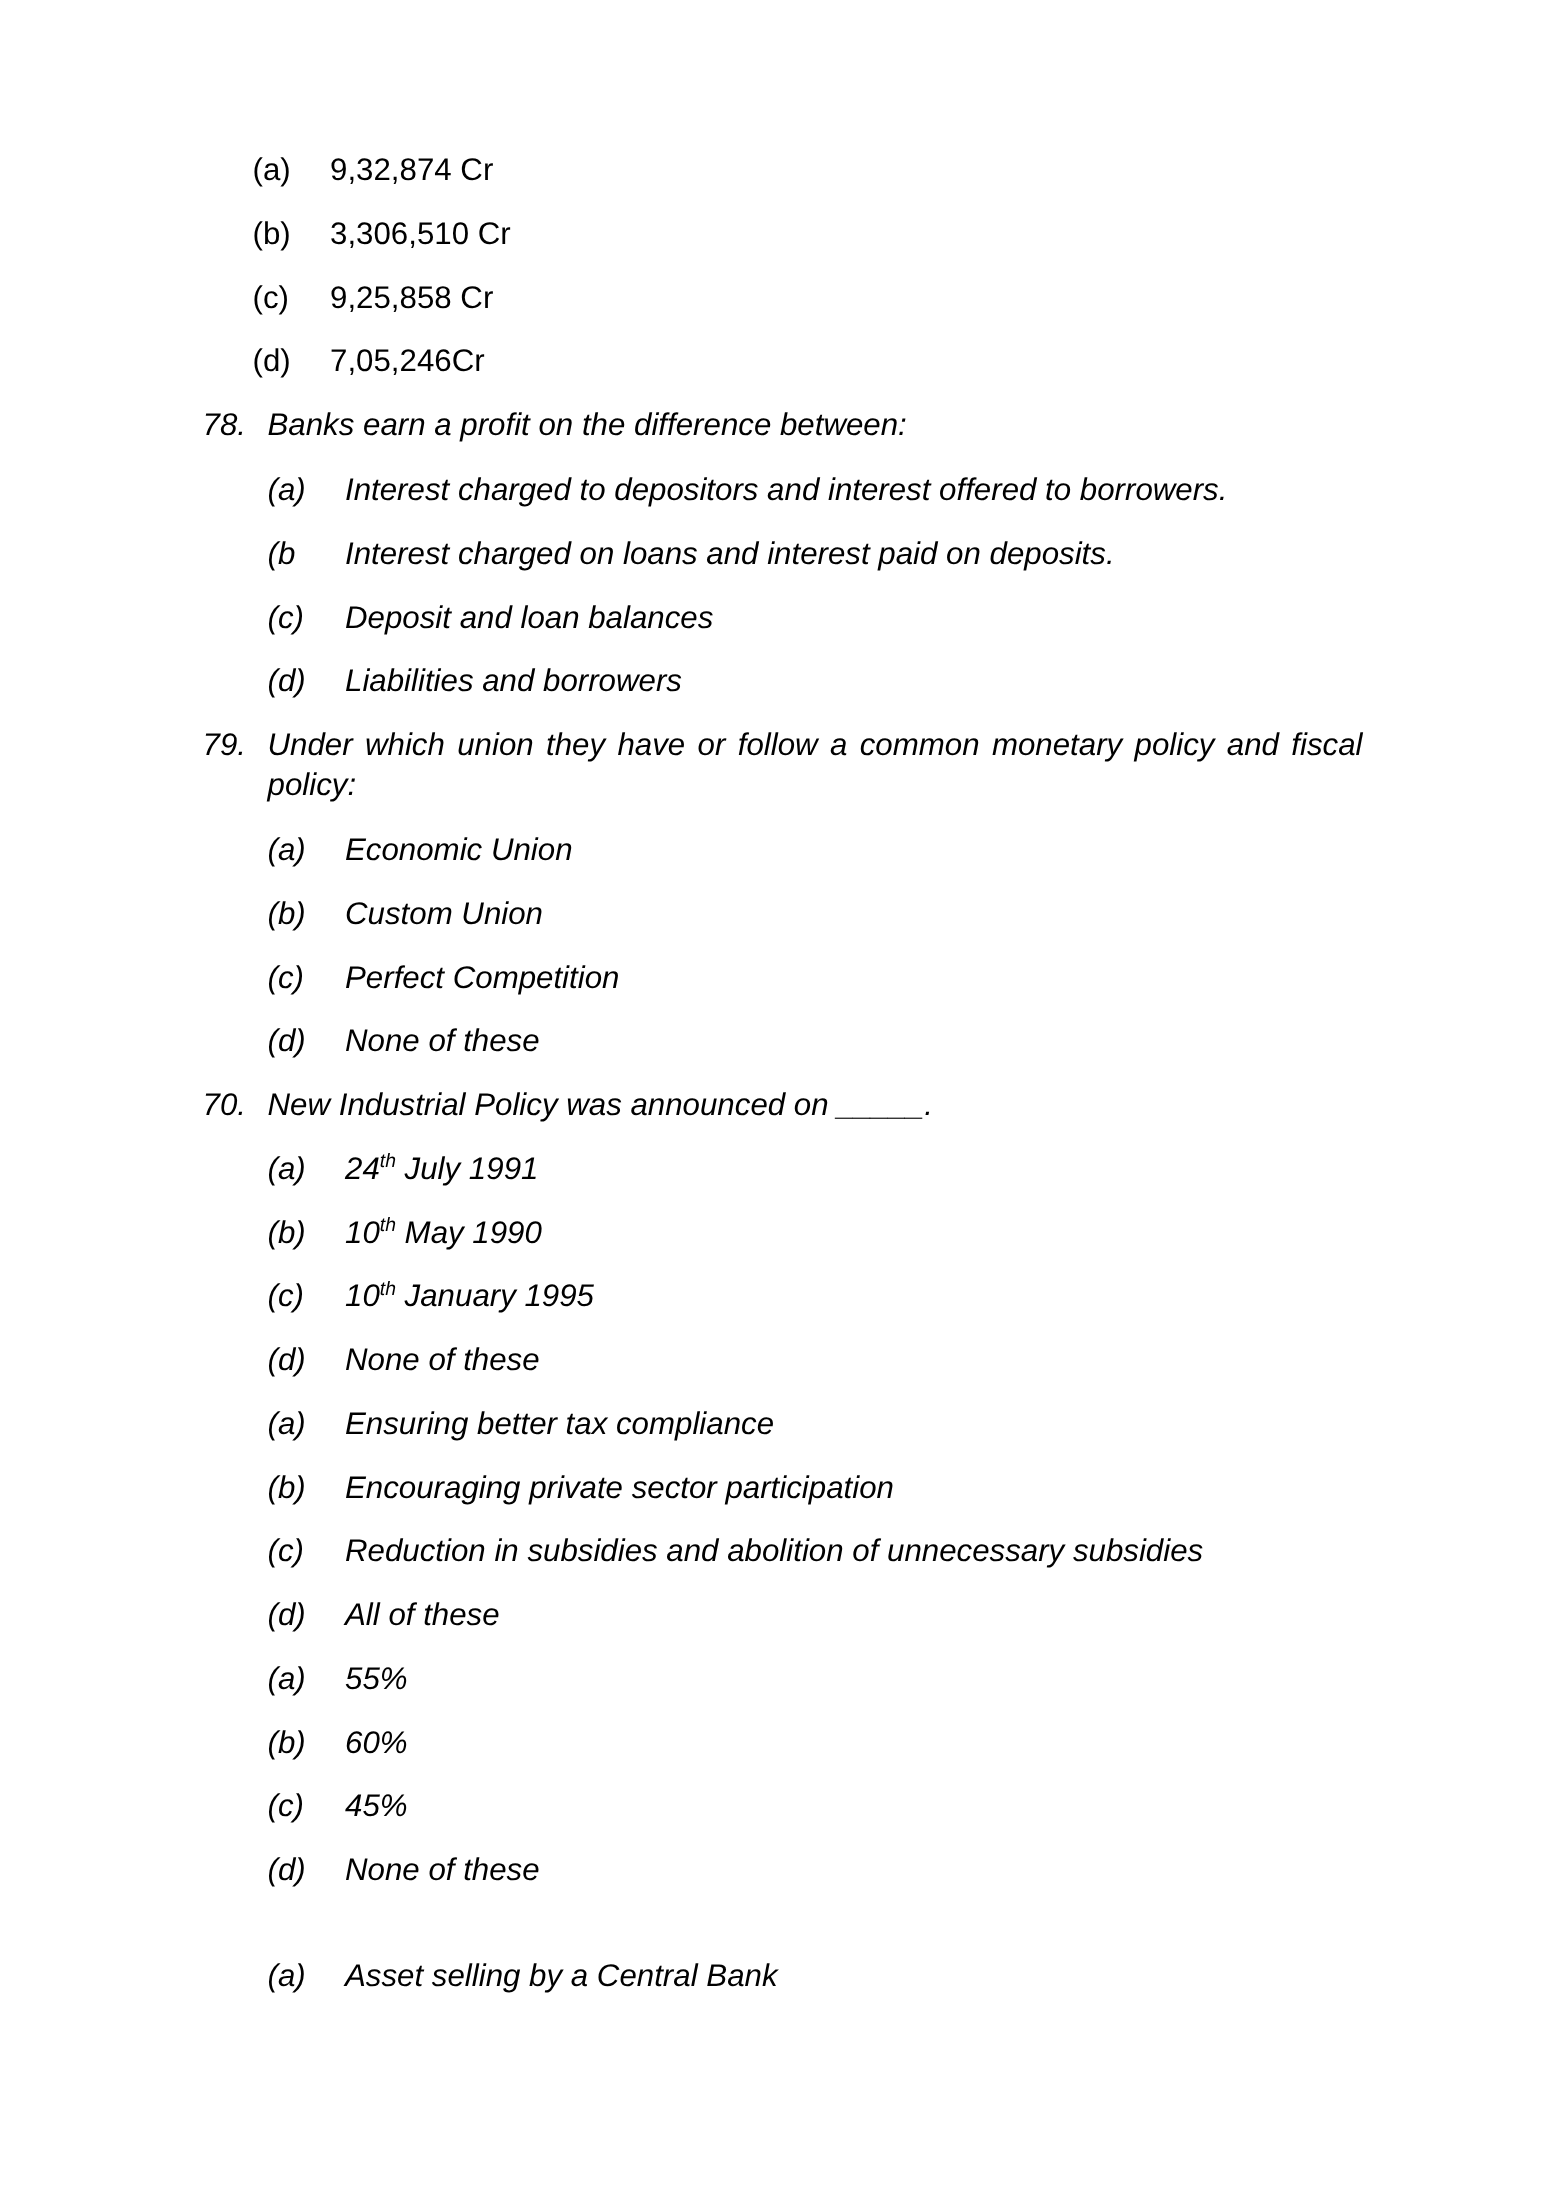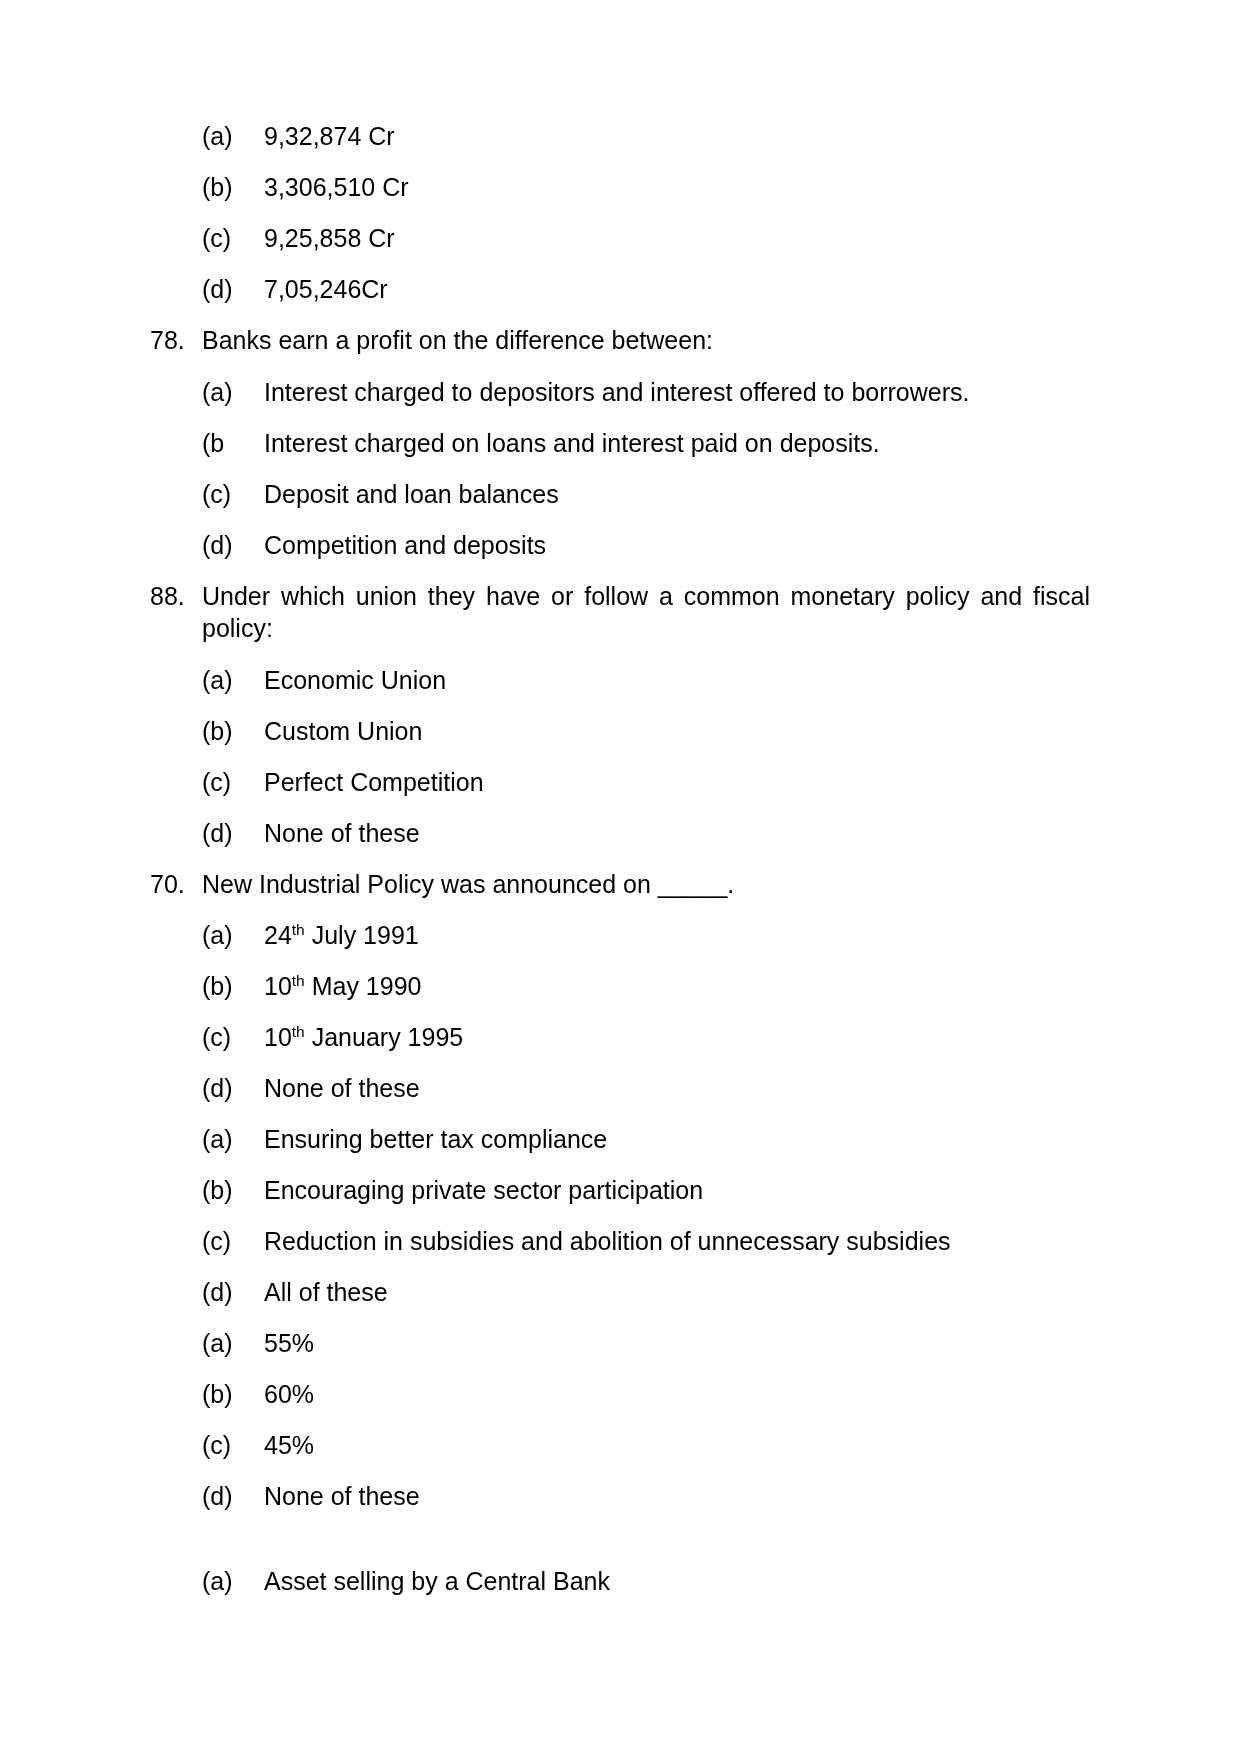--- a/index.html
+++ b/index.html
@@ -40,21 +40,22 @@
   }
   .opt-row .opt-text {
     flex: 1 1 auto;
   }
   .opt-indent {
     margin-left: 52px;
   }
 
   
   .q-block {
-    margin: 0 0 0 0;
+    margin: 0 0 0 12px;
+    font-style: italic;
   }
   .q-head {
     display: flex;
     align-items: flex-start;
     font-size: 25px;
     line-height: 1.30;
     margin: 0 0 19px 0;
   }
   .q-head .q-num {
     width: 52px;
@@ -118,27 +119,27 @@
             <div class="opt-row">
               <span class="opt-label">(b</span>
               <span class="opt-text"><span>Interest charged on loans and interest paid on deposits.</span></span>
             </div>
             <div class="opt-row">
               <span class="opt-label">(c)</span>
               <span class="opt-text"><span>Deposit and loan balances</span></span>
             </div>
             <div class="opt-row">
               <span class="opt-label">(d)</span>
-              <span class="opt-text"><span>Competition and deposits</span></span>
+              <span class="opt-text"><span>Liabilities and borrowers</span></span>
             </div>
           </div>
         </div>
         <div class="q-block">
           <div class="q-head justify">
-            <span class="q-num">88.</span>
+            <span class="q-num">79.</span>
             <span class="q-text">Under which union they have or follow a common monetary policy and fiscal policy:</span>
           </div>
           <div class="q-options">
             <div class="opt-row">
               <span class="opt-label">(a)</span>
               <span class="opt-text"><span>Economic Union</span></span>
             </div>
             <div class="opt-row">
               <span class="opt-label">(b)</span>
               <span class="opt-text"><span>Custom Union</span></span>

